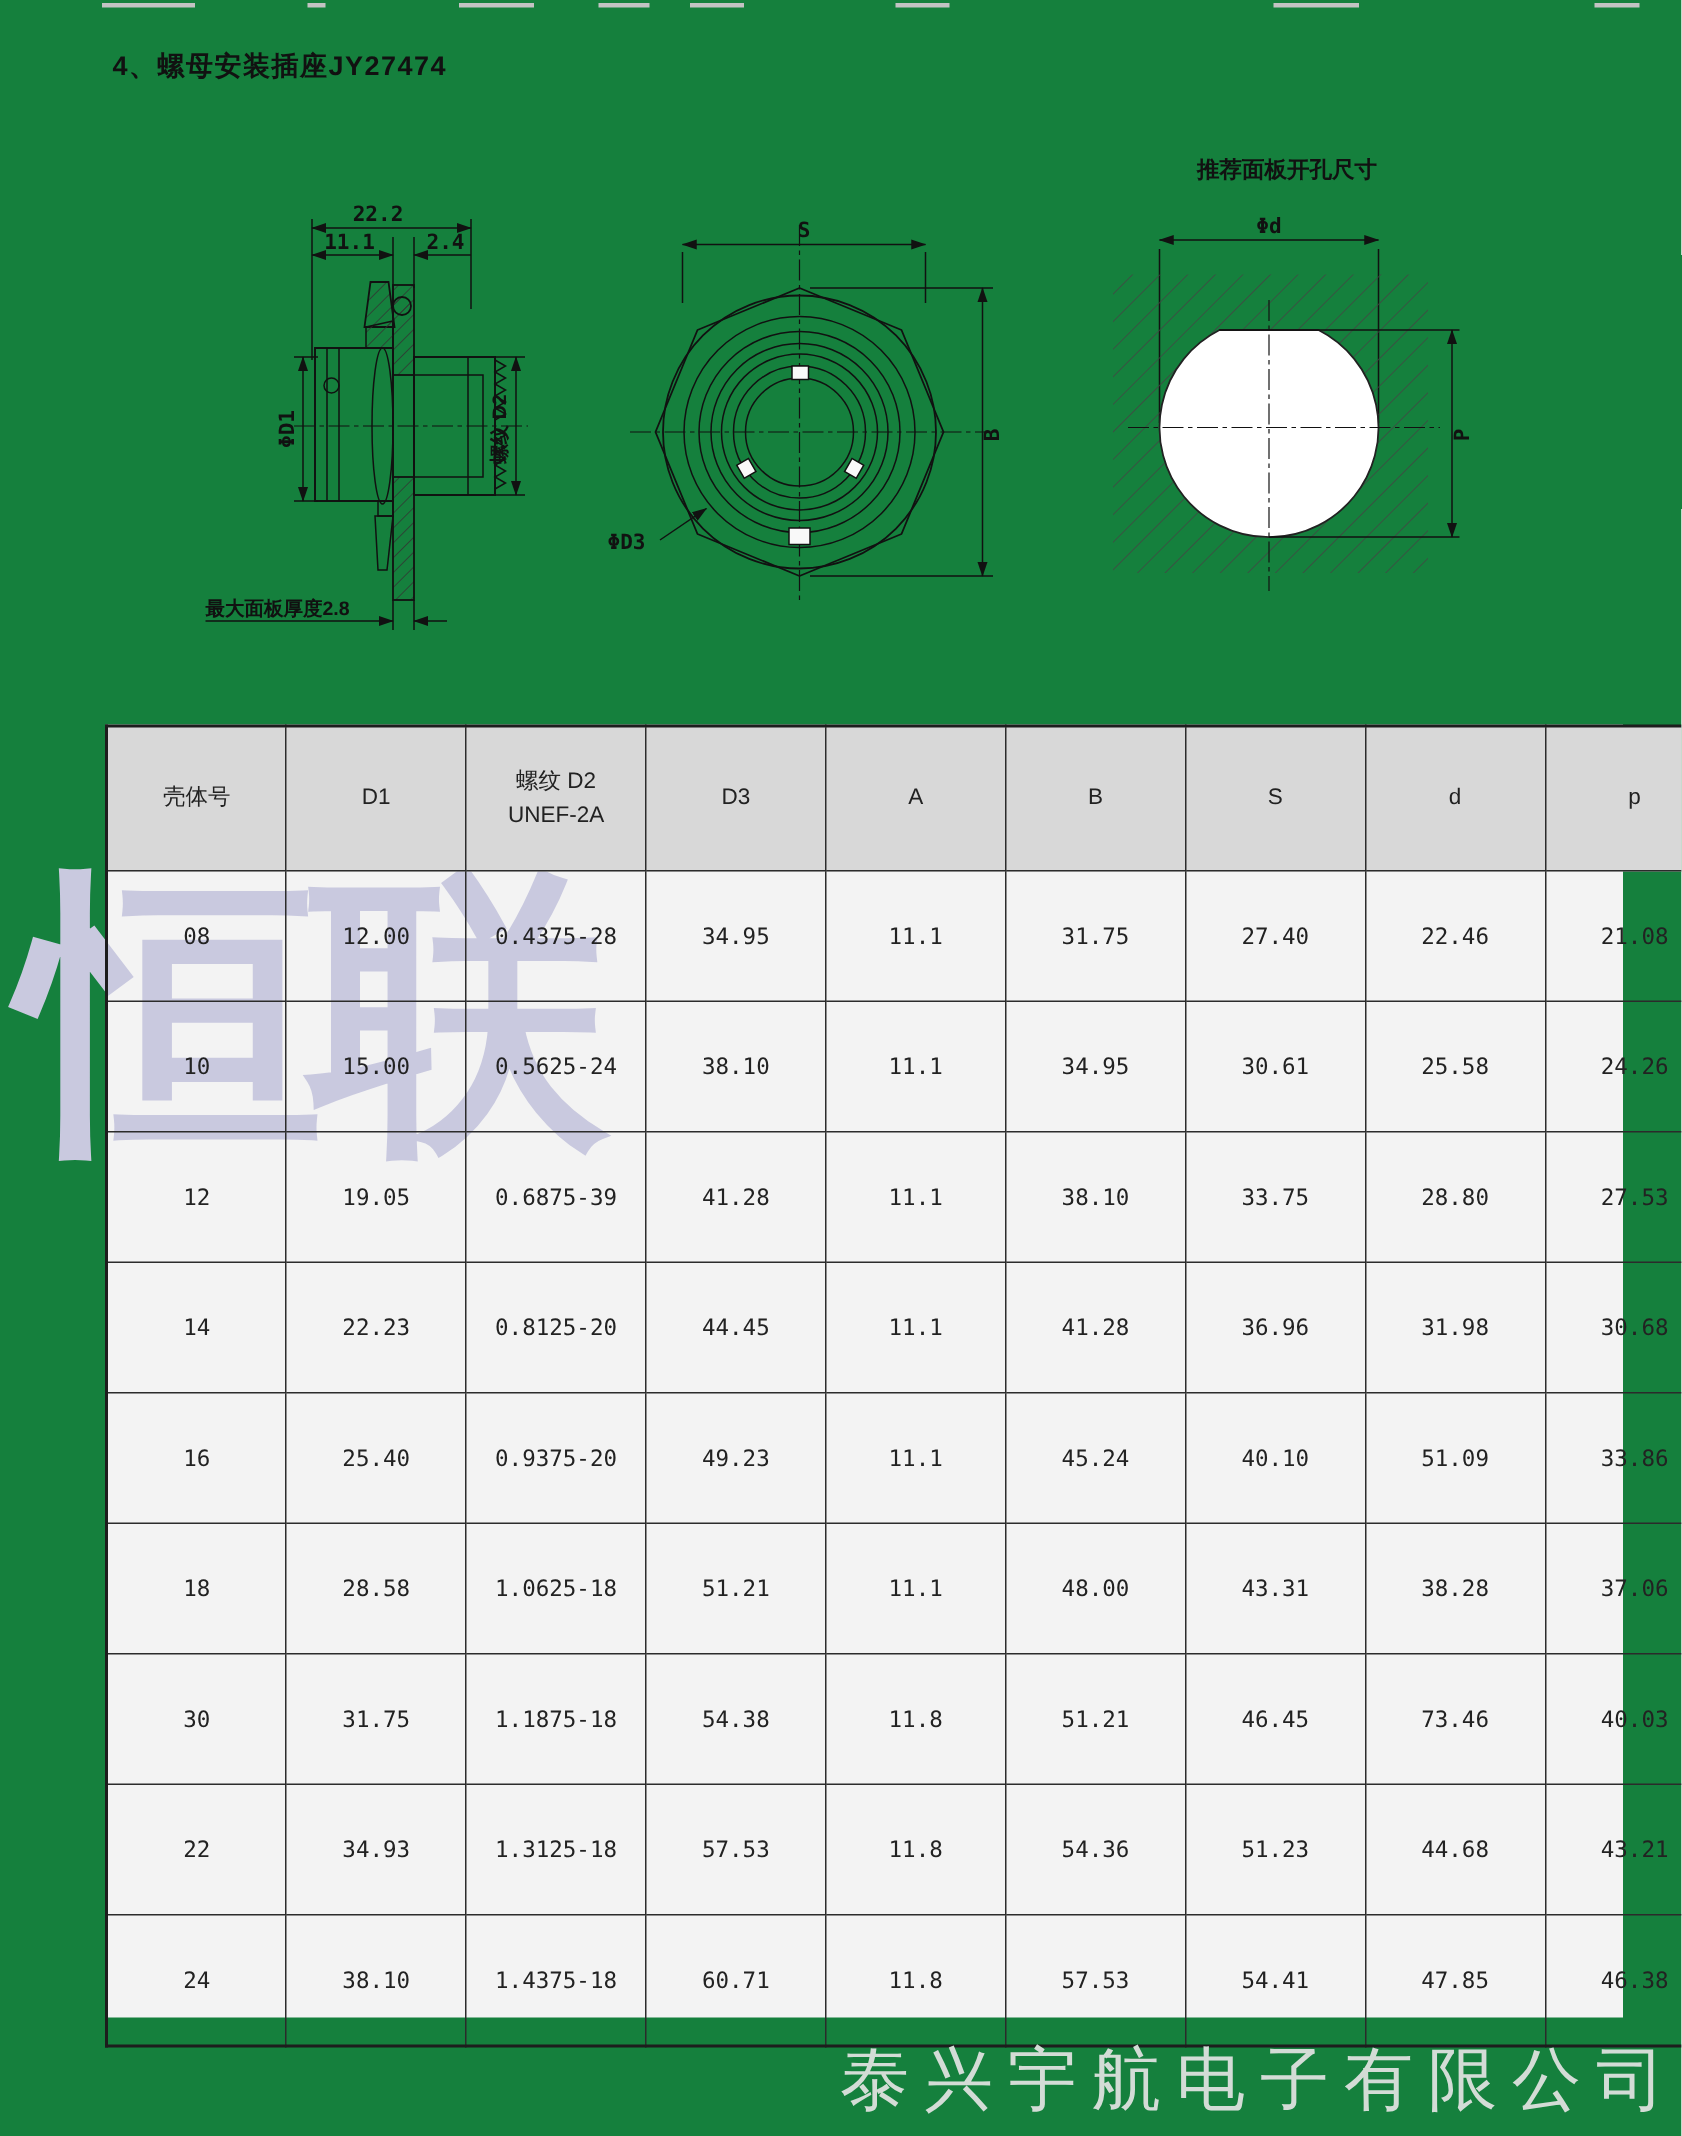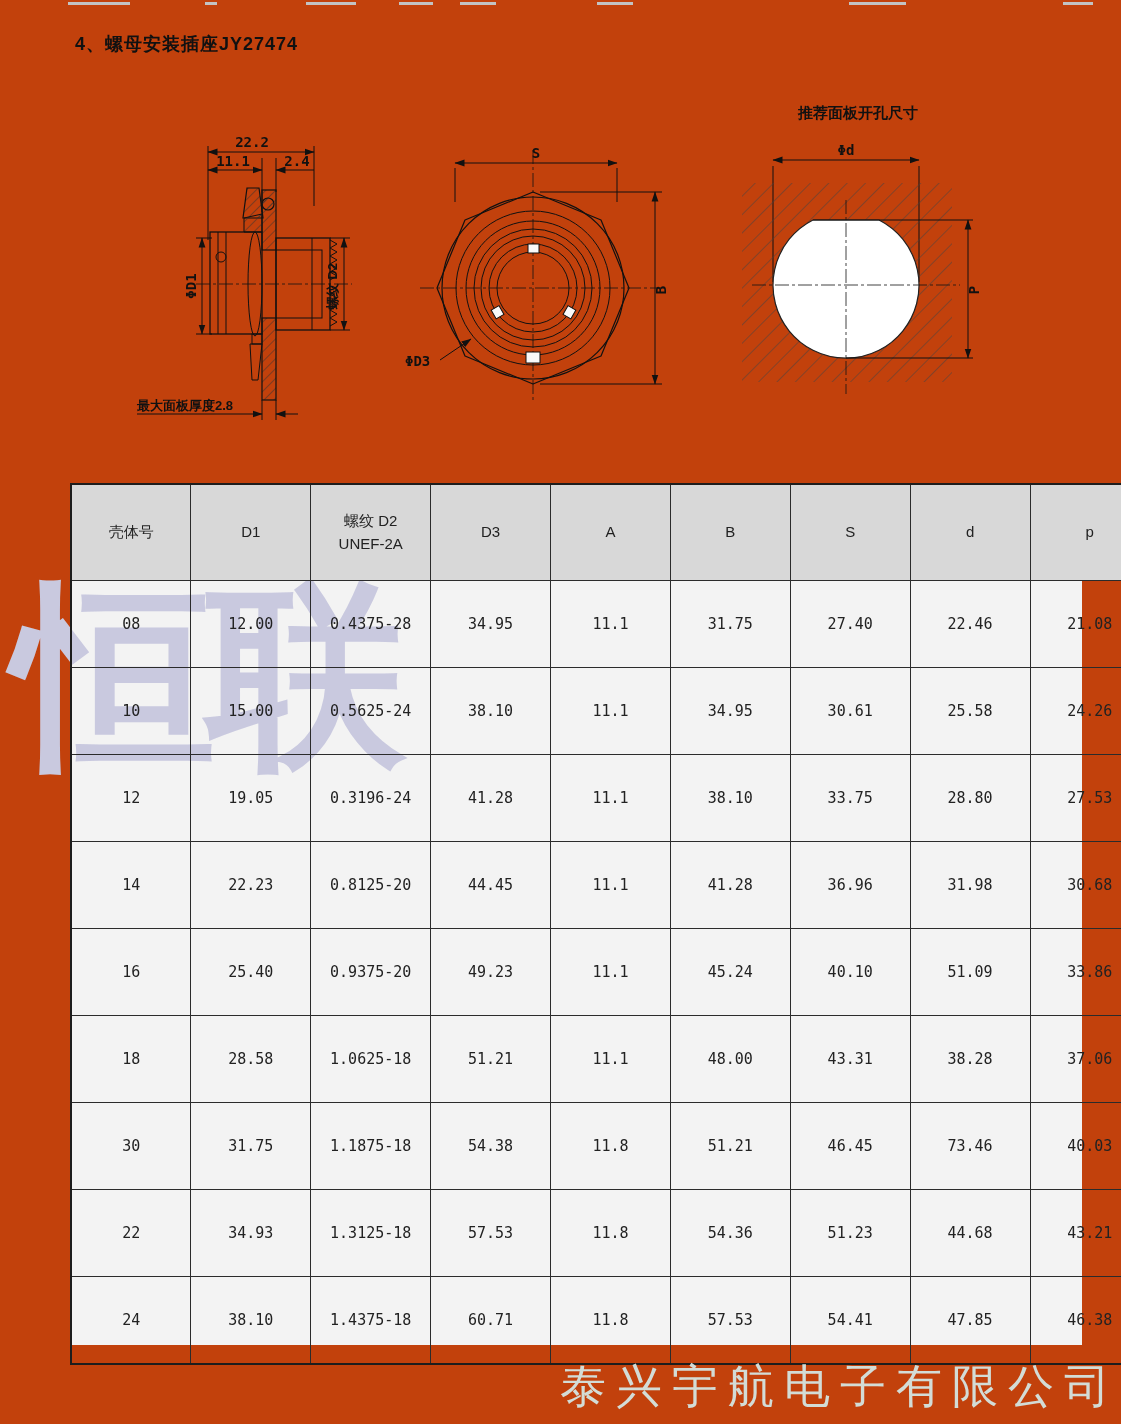--- a/index.html
+++ b/index.html
@@ -1,16 +1,16 @@
 <!DOCTYPE html>
 <html><head>
 <meta charset="utf-8">
 <style>
   html,body{margin:0;padding:0;background:#ffffff;}
-  .page{position:relative;width:1121px;height:1424px;background:#c2410c;overflow:hidden;
+  .page{position:relative;width:1121px;height:1424px;background:#15803d;overflow:hidden;
         font-family:"Liberation Sans",sans-serif;color:#1a1a1a;}
   
   .frag{position:absolute;top:2px;height:3px;background:#c3c3c3;}
   .page-title{position:absolute;left:75px;top:32px;font-size:18px;font-weight:600;
               letter-spacing:1px;color:#111;}
   
   .drawing{position:absolute;}
   svg text{font-family:"Liberation Sans",sans-serif;fill:#111;}
   .dimnum{font-size:14px;font-weight:bold;font-family:"DejaVu Sans Mono",monospace;}
   .cjk{font-size:13px;font-weight:bold;}
@@ -216,21 +216,21 @@
             <td>38.10</td>
             <td>11.1</td>
             <td>34.95</td>
             <td>30.61</td>
             <td>25.58</td>
             <td>24.26</td>
           </tr>
           <tr>
             <td>12</td>
             <td>19.05</td>
-            <td>0.3196-24</td>
+            <td>0.6875-39</td>
             <td>41.28</td>
             <td>11.1</td>
             <td>38.10</td>
             <td>33.75</td>
             <td>28.80</td>
             <td>27.53</td>
           </tr>
           <tr>
             <td>14</td>
             <td>22.23</td>

